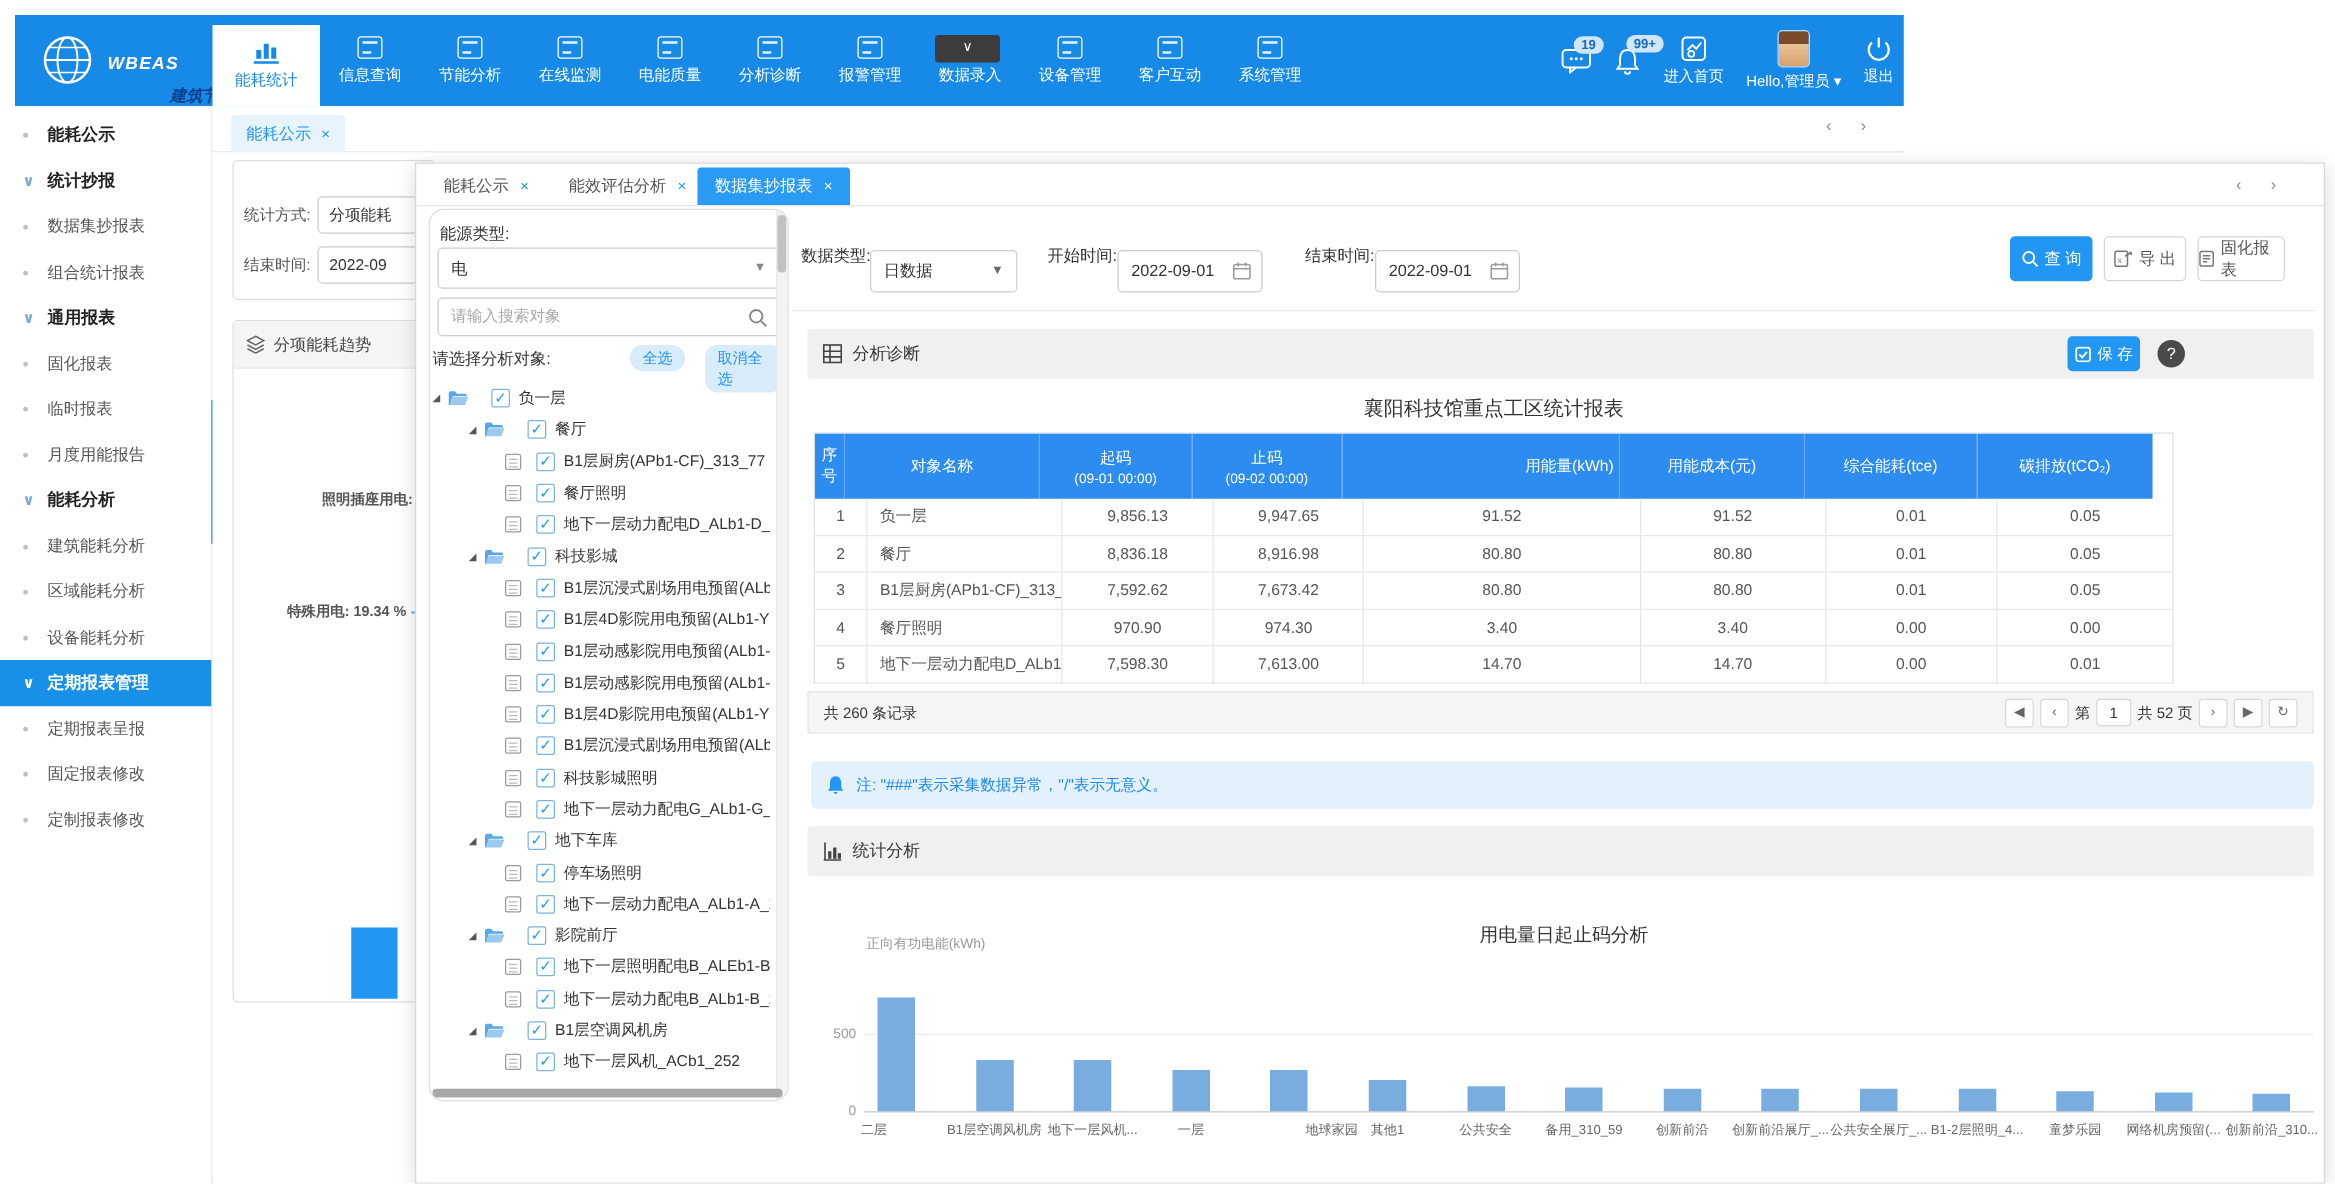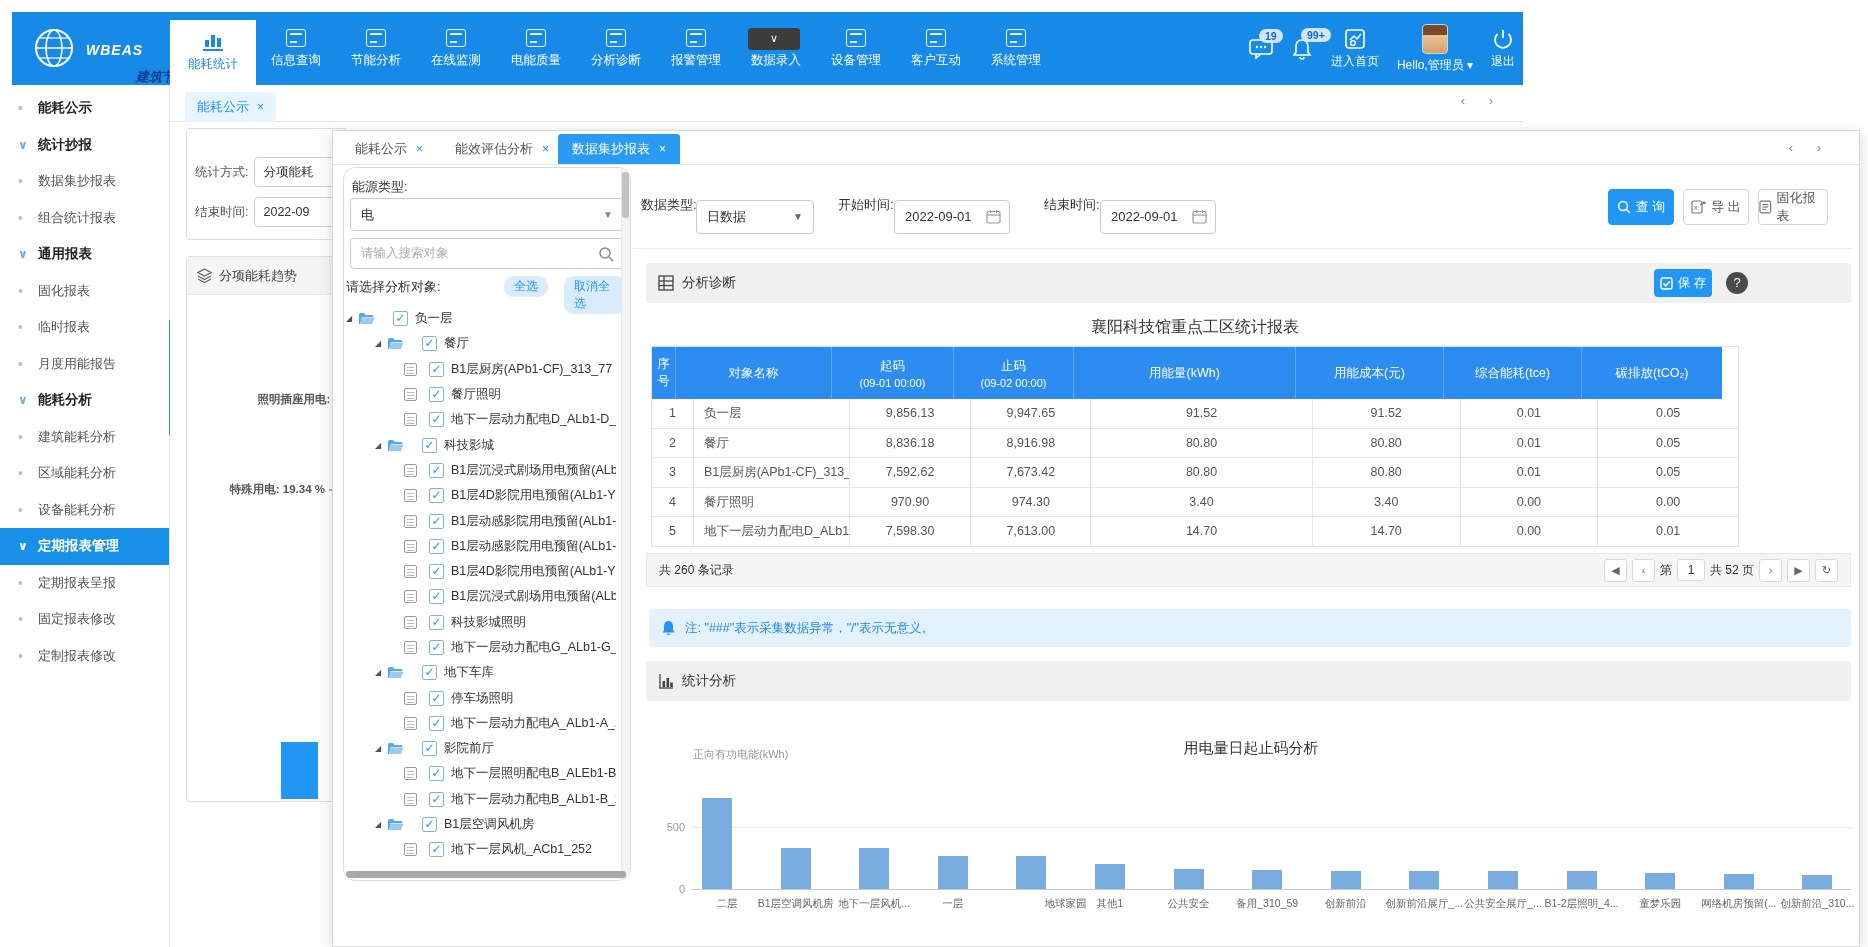--- a/index.html
+++ b/index.html
@@ -611,21 +611,21 @@
             <div class="l1">对象名称</div>
           </div>
           <div class="th" style="width: 122px;">
             <div class="l1">起码</div>
             <div class="l2">(09-01 00:00)</div>
           </div>
           <div class="th" style="width: 120px;">
             <div class="l1">止码</div>
             <div class="l2">(09-02 00:00)</div>
           </div>
-          <div class="th" style="width: 222px;">
+          <div class="th" style="width: 222px; align-items: flex-end;">
             <div class="l1">用能量(kWh)</div>
           </div>
           <div class="th" style="width: 148px;">
             <div class="l1">用能成本(元)</div>
           </div>
           <div class="th" style="width: 138px;">
             <div class="l1">综合能耗(tce)</div>
           </div>
           <div class="th" style="width: 140px;">
             <div class="l1">碳排放(tCO₂)</div>
@@ -717,21 +717,21 @@
     </div>
 
     <div id="chart-title">用电量日起止码分析</div>
     <div id="chart-ylabel">正向有功电能(kWh)</div>
     <div class="gridline" style="top:696px;"></div>
     <div class="ytick" style="top:690px;">500</div>
     <div class="ytick" style="top:752px;">0</div>
     <div id="axis-x"></div>
     <div id="chart-bars">
         <div class="bar" style="left: 369px; top: 667px; width: 30px; height: 91px; background: rgb(121, 173, 224);"></div>
-        <div class="xlab" style="left: 339px;">二层</div>
+        <div class="xlab" style="left: 311px;">二层</div>
         <div class="bar" style="left: 447.6px; top: 717px; width: 30px; height: 41px; background: rgb(121, 173, 224);"></div>
         <div class="xlab" style="left: 407.6px;">B1层空调风机房</div>
         <div class="bar" style="left: 526.2px; top: 717px; width: 30px; height: 41px; background: rgb(121, 173, 224);"></div>
         <div class="xlab" style="left: 486.2px;">地下一层风机...</div>
         <div class="bar" style="left: 604.8px; top: 725px; width: 30px; height: 33px; background: rgb(121, 173, 224);"></div>
         <div class="xlab" style="left: 564.8px;">一层</div>
         <div class="bar" style="left: 683.4px; top: 725px; width: 30px; height: 33px; background: rgb(121, 173, 224);"></div>
         <div class="xlab" style="left: 643.4px; text-align: right;">地球家园</div>
         <div class="bar" style="left: 762px; top: 733px; width: 30px; height: 25px; background: rgb(121, 173, 224);"></div>
         <div class="xlab" style="left: 722px;">其他1</div>

